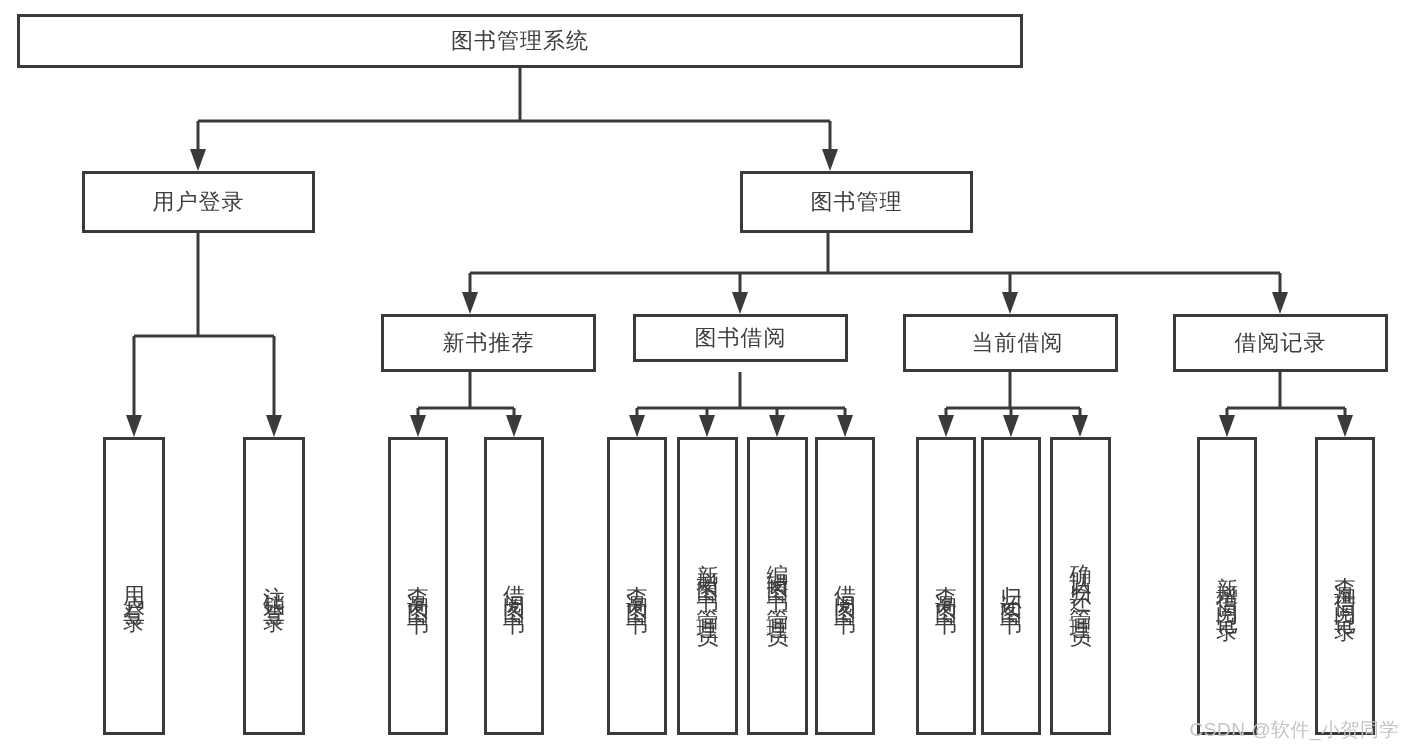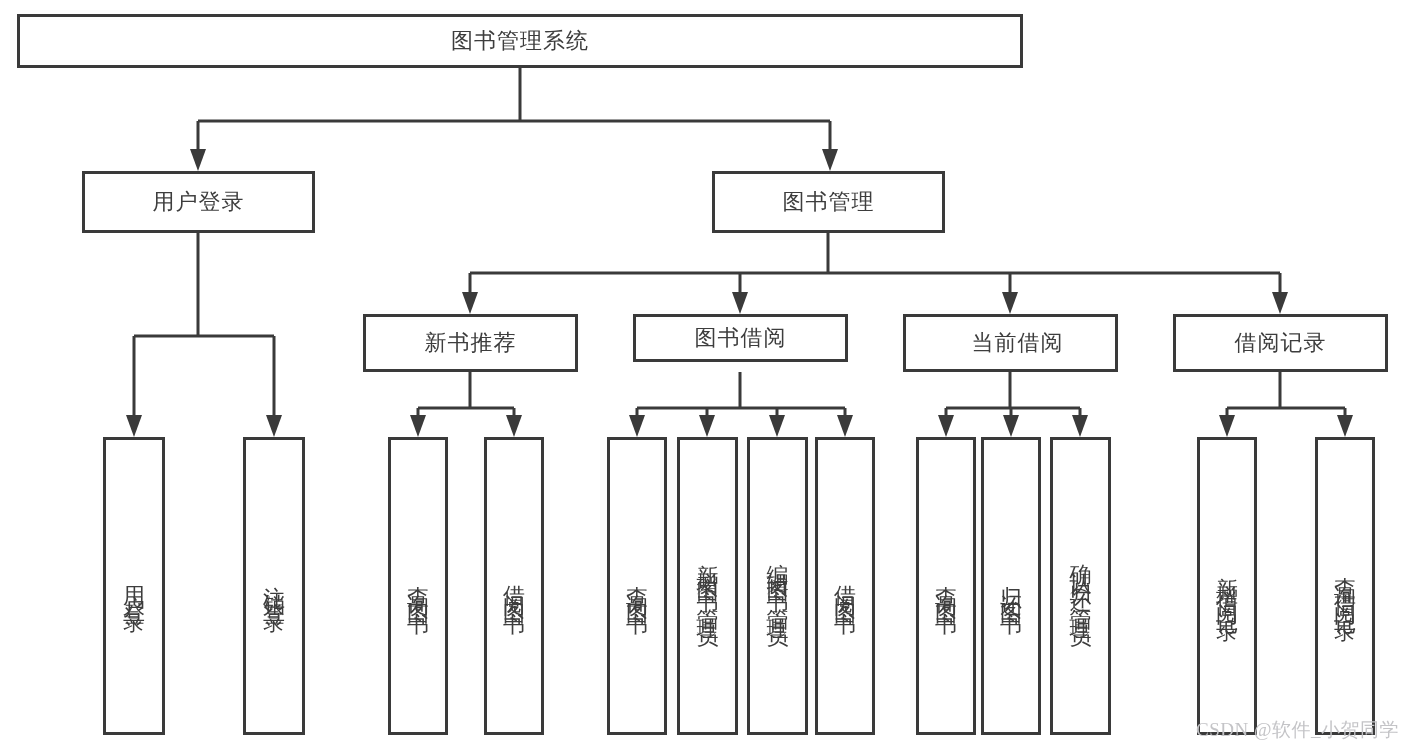--- a/index.html
+++ b/index.html
@@ -1,18 +1,18 @@
 <!DOCTYPE html>
 <html><head>
 <meta charset="utf-8">
 <style>
   html,body { margin:0; padding:0; background:#ffffff; }
   .canvas {
     position:relative; width:1405px; height:747px; background:#ffffff;
-    font-family:Liberation Serif, serif; overflow:hidden;
+    font-family:Liberation Sans, sans-serif; overflow:hidden;
   }
   .edges { position:absolute; left:0; top:0; z-index:1; }
   .box {
     position:absolute; box-sizing:border-box;
     border:3px solid #3a3a3a; background:#ffffff;
     display:flex; align-items:center; justify-content:center;
     color:#3d3d3d; z-index:2;
   }
   .h-label { font-size:22px; letter-spacing:1px; white-space:nowrap; }
   .v-label {
@@ -69,25 +69,25 @@
     </g>
   </svg>
 
   <div class="box" style="left:17px; top:14px; width:1006px; height:54px;">
     <span class="h-label">图书管理系统</span>
   </div>
 
   <div class="box" style="left:82px; top:171px; width:233px; height:62px;">
     <span class="h-label">用户登录</span>
   </div>
-  <div class="box" style="left:712px; top:171px; width:233px; height:62px;">
+  <div class="box" style="left:740px; top:171px; width:233px; height:62px;">
     <span class="h-label">图书管理</span>
   </div>
 
-  <div class="box" style="left:363px; top:314px; width:215px; height:58px;">
+  <div class="box" style="left:381px; top:314px; width:215px; height:58px;">
     <span class="h-label">新书推荐</span>
   </div>
   <div class="box" style="left:633px; top:314px; width:215px; height:48px;">
     <span class="h-label">图书借阅</span>
   </div>
   <div class="box" style="left:903px; top:314px; width:215px; height:58px;padding-left:14px;">
     <span class="h-label">当前借阅</span>
   </div>
   <div class="box" style="left:1173px; top:314px; width:215px; height:58px;">
     <span class="h-label">借阅记录</span>

